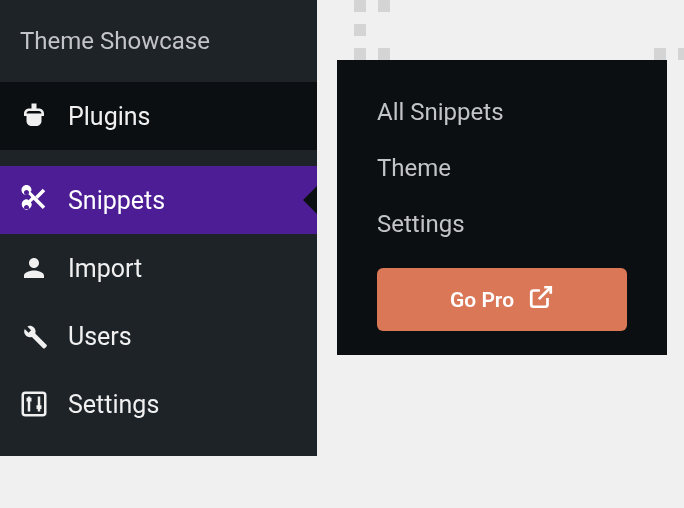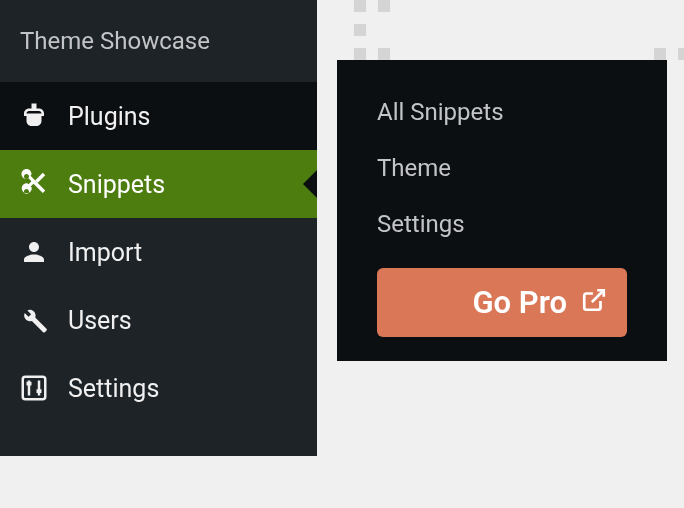--- a/index.html
+++ b/index.html
@@ -50,22 +50,23 @@
     .menu-item .icon {
       width: 36px;
       height: 36px;
       margin-right: 16px;
       display: flex;
       align-items: center;
       justify-content: center;
       flex-shrink: 0;
     }
     .menu-item.active {
-      background: #4d7c0f;
+      background: #4c1d95;
       color: #fff;
+      margin-top: 16px;
     }
     .menu-item.active::after {
       content: '';
       position: absolute;
       right: 0;
       top: 50%;
       transform: translateY(-50%);
       width: 0;
       height: 0;
       border-top: 14px solid transparent;
@@ -88,27 +89,27 @@
       padding: 14px 40px;
       color: #c3c4c7;
       font-size: 24px;
       font-weight: 400;
       cursor: pointer;
     }
     .go-pro-btn {
       margin: 16px 40px 0 40px;
       background: #d97757;
       color: #fff;
-      font-size: 31px;
+      font-size: 21px;
       font-weight: 600;
       padding: 16px 20px;
       border-radius: 6px;
       display: flex;
       align-items: center;
-      justify-content: flex-end;
+      justify-content: center;
       cursor: pointer;
       gap: 14px;
     }
     .bg-dots {
       position: absolute;
       left: 354px;
       top: 0;
     }
     .dot {
       position: absolute;

